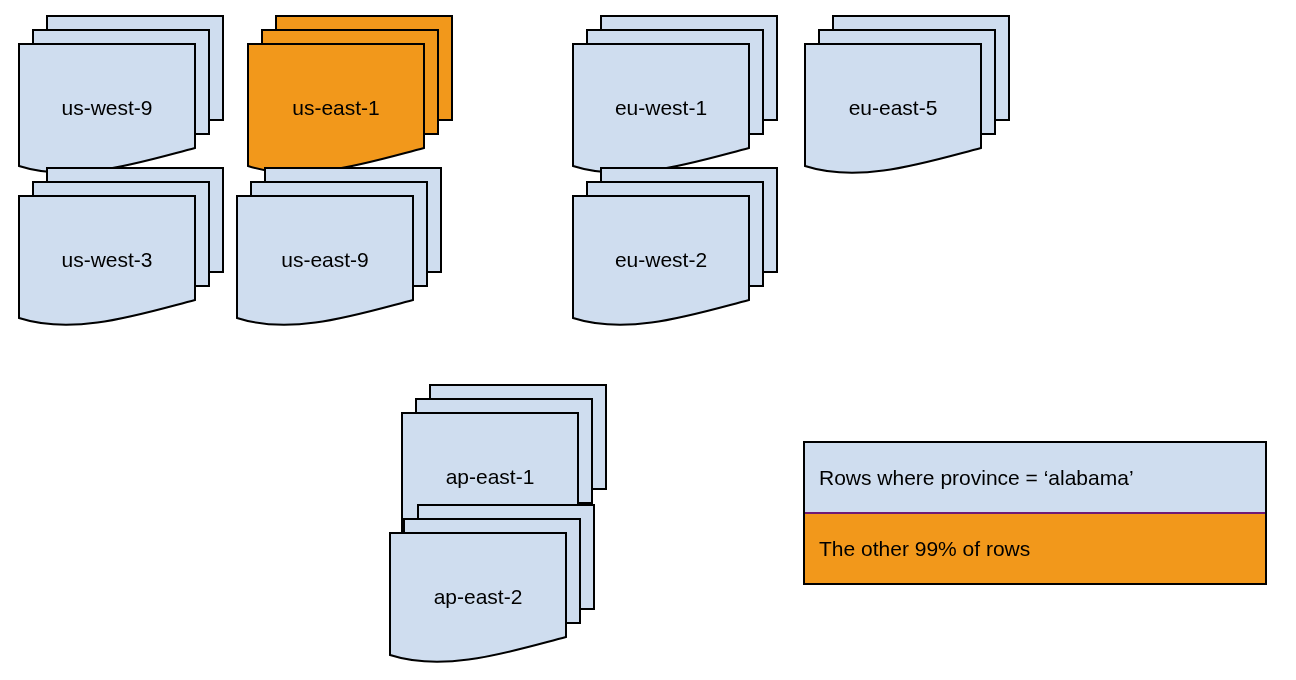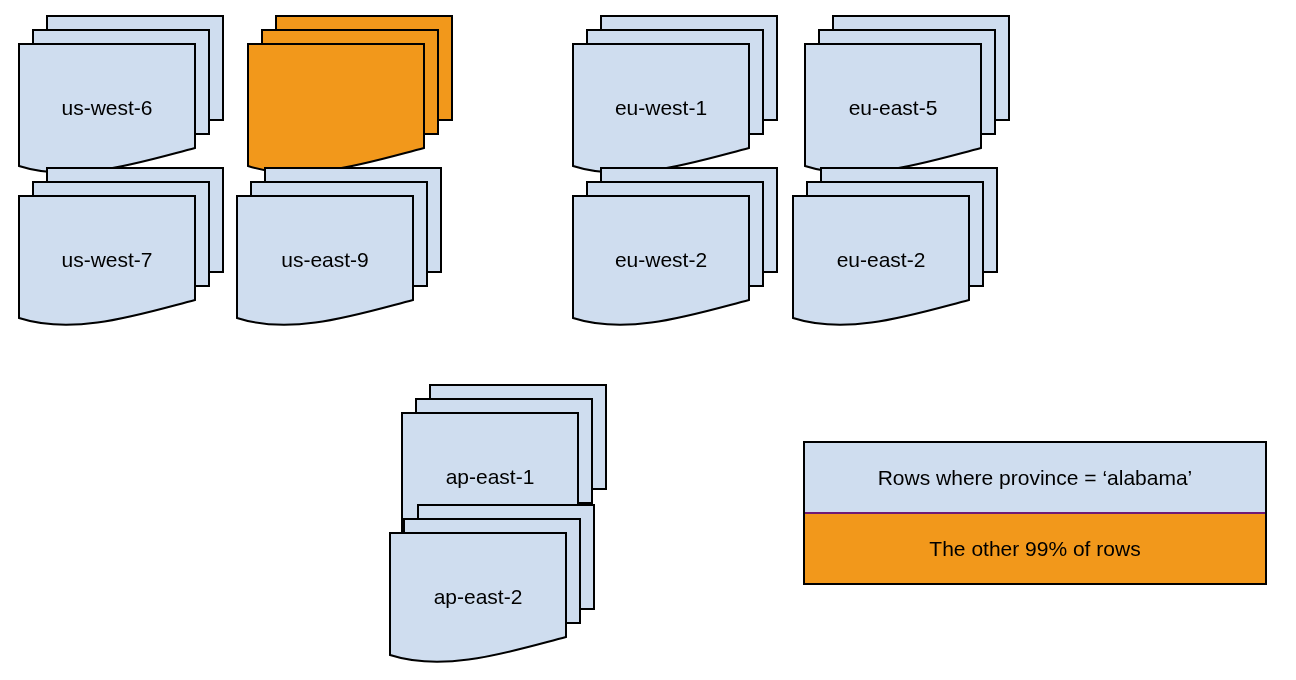--- a/index.html
+++ b/index.html
@@ -13,22 +13,23 @@
   .stack-label{
     position:absolute;left:1px;top:29px;width:176px;height:126px;
     display:flex;align-items:center;justify-content:center;
     font-size:21px;line-height:1;white-space:nowrap;
   }
   .legend{
     position:absolute;left:803px;top:441px;width:460px;
     border:2px solid #000000;background:#ffffff;
   }
   .legend-row{
-    height:69px;display:flex;align-items:center;justify-content:center;
+    height:69px;display:flex;align-items:center;
     font-size:21px;
+    padding-left:14px;
   }
   .legend-row + .legend-row{border-top:2px solid #701a75;}
 </style>
 </head>
 <body>
 
 <div class="canvas">
   <div class="legend">
     <div class="legend-row" style="background-color: rgb(207, 221, 239);">
       <span>Rows where province = ‘alabama’</span>
@@ -36,28 +37,29 @@
     <div class="legend-row" style="background-color: rgb(242, 152, 27);">
       <span>The other 99% of rows</span>
     </div>
   </div>
 <div class="stack" style="left: 18px; top: 15px;">
     <svg width="206" height="162" viewBox="0 0 206 162" xmlns="http://www.w3.org/2000/svg">
       <rect class="sheet" x="29" y="1" width="176" height="104" fill="#CFDDEF"></rect>
       <rect class="sheet" x="15" y="15" width="176" height="104" fill="#CFDDEF"></rect>
       <path class="sheet" d="M 1 29 L 177 29 L 177 133 C 123 147, 57 169, 1 151 Z" fill="#CFDDEF"></path>
     </svg>
-    <div class="stack-label">us-west-6</div>
+    <div class="stack-label">us-west-9</div>
   </div>
     <div class="stack" style="left: 247px; top: 15px;">
     <svg width="206" height="162" viewBox="0 0 206 162" xmlns="http://www.w3.org/2000/svg">
       <rect class="sheet" x="29" y="1" width="176" height="104" fill="#F2981B"></rect>
       <rect class="sheet" x="15" y="15" width="176" height="104" fill="#F2981B"></rect>
       <path class="sheet" d="M 1 29 L 177 29 L 177 133 C 123 147, 57 169, 1 151 Z" fill="#F2981B"></path>
     </svg>
+    <div class="stack-label">us-east-1</div>
   </div>
     <div class="stack" style="left: 572px; top: 15px; padding-left: 46px;">
     <svg width="206" height="162" viewBox="0 0 206 162" xmlns="http://www.w3.org/2000/svg">
       <rect class="sheet" x="29" y="1" width="176" height="104" fill="#CFDDEF"></rect>
       <rect class="sheet" x="15" y="15" width="176" height="104" fill="#CFDDEF"></rect>
       <path class="sheet" d="M 1 29 L 177 29 L 177 133 C 123 147, 57 169, 1 151 Z" fill="#CFDDEF"></path>
     </svg>
     <div class="stack-label">eu-west-1</div>
   </div>
     <div class="stack" style="left: 804px; top: 15px;">
@@ -67,45 +69,37 @@
       <path class="sheet" d="M 1 29 L 177 29 L 177 133 C 123 147, 57 169, 1 151 Z" fill="#CFDDEF"></path>
     </svg>
     <div class="stack-label">eu-east-5</div>
   </div>
     <div class="stack" style="left: 18px; top: 167px;">
     <svg width="206" height="162" viewBox="0 0 206 162" xmlns="http://www.w3.org/2000/svg">
       <rect class="sheet" x="29" y="1" width="176" height="104" fill="#CFDDEF"></rect>
       <rect class="sheet" x="15" y="15" width="176" height="104" fill="#CFDDEF"></rect>
       <path class="sheet" d="M 1 29 L 177 29 L 177 133 C 123 147, 57 169, 1 151 Z" fill="#CFDDEF"></path>
     </svg>
-    <div class="stack-label">us-west-7</div>
+    <div class="stack-label">us-west-3</div>
   </div>
     <div class="stack" style="left: 236px; top: 167px;">
     <svg width="206" height="162" viewBox="0 0 206 162" xmlns="http://www.w3.org/2000/svg">
       <rect class="sheet" x="29" y="1" width="176" height="104" fill="#CFDDEF"></rect>
       <rect class="sheet" x="15" y="15" width="176" height="104" fill="#CFDDEF"></rect>
       <path class="sheet" d="M 1 29 L 177 29 L 177 133 C 123 147, 57 169, 1 151 Z" fill="#CFDDEF"></path>
     </svg>
     <div class="stack-label">us-east-9</div>
   </div>
     <div class="stack" style="left: 572px; top: 167px; padding-left: 12px;">
     <svg width="206" height="162" viewBox="0 0 206 162" xmlns="http://www.w3.org/2000/svg">
       <rect class="sheet" x="29" y="1" width="176" height="104" fill="#CFDDEF"></rect>
       <rect class="sheet" x="15" y="15" width="176" height="104" fill="#CFDDEF"></rect>
       <path class="sheet" d="M 1 29 L 177 29 L 177 133 C 123 147, 57 169, 1 151 Z" fill="#CFDDEF"></path>
     </svg>
     <div class="stack-label">eu-west-2</div>
-  </div>
-    <div class="stack" style="left: 792px; top: 167px;">
-    <svg width="206" height="162" viewBox="0 0 206 162" xmlns="http://www.w3.org/2000/svg">
-      <rect class="sheet" x="29" y="1" width="176" height="104" fill="#CFDDEF"></rect>
-      <rect class="sheet" x="15" y="15" width="176" height="104" fill="#CFDDEF"></rect>
-      <path class="sheet" d="M 1 29 L 177 29 L 177 133 C 123 147, 57 169, 1 151 Z" fill="#CFDDEF"></path>
-    </svg>
-    <div class="stack-label">eu-east-2</div>
   </div>
     <div class="stack" style="left: 401px; top: 348px; margin-top: 36px;">
     <svg width="206" height="162" viewBox="0 0 206 162" xmlns="http://www.w3.org/2000/svg">
       <rect class="sheet" x="29" y="1" width="176" height="104" fill="#CFDDEF"></rect>
       <rect class="sheet" x="15" y="15" width="176" height="104" fill="#CFDDEF"></rect>
       <path class="sheet" d="M 1 29 L 177 29 L 177 133 C 123 147, 57 169, 1 151 Z" fill="#CFDDEF"></path>
     </svg>
     <div class="stack-label">ap-east-1</div>
   </div>
     <div class="stack" style="left: 389px; top: 494px; margin-top: 10px;">

